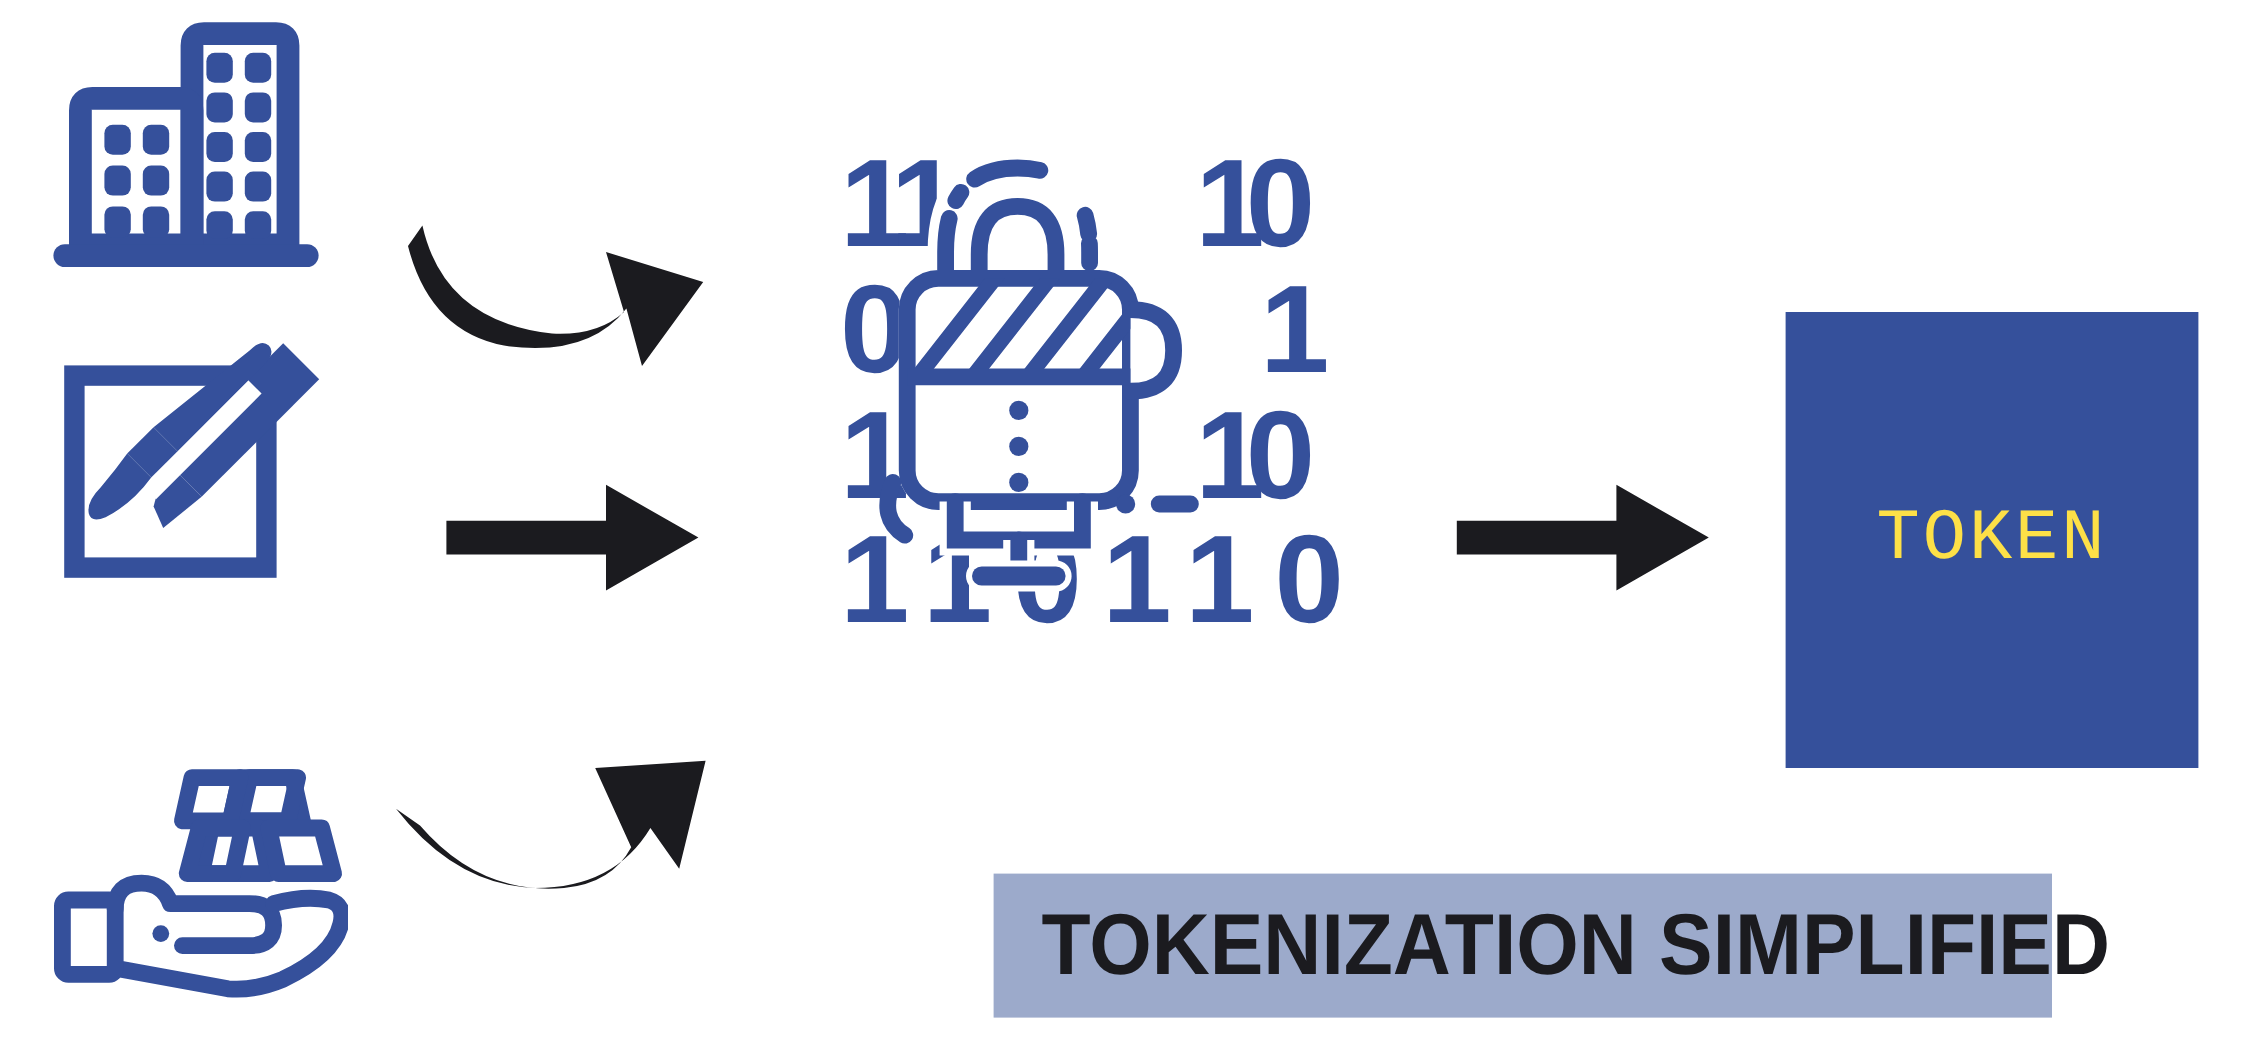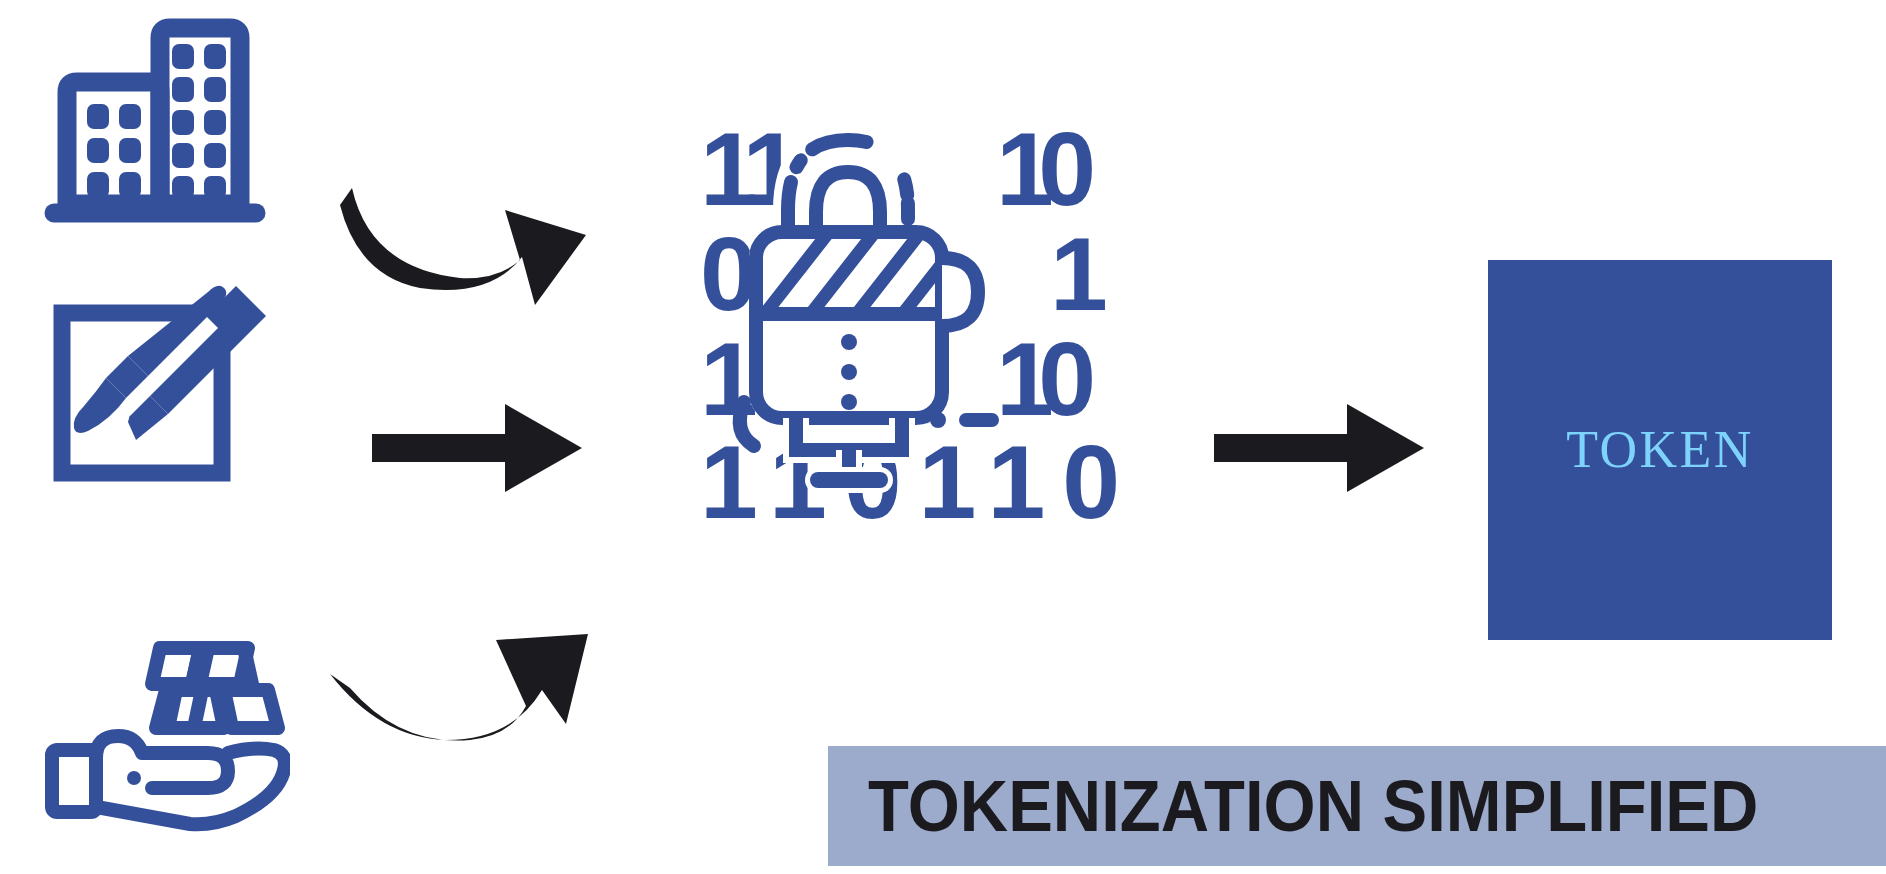--- a/index.html
+++ b/index.html
@@ -39,39 +39,38 @@
     position: absolute;
     left: 1488px;
     top: 260px;
     width: 344px;
     height: 380px;
     display: flex;
     align-items: center;
     justify-content: center;
   }
   #token-label {
-    color: #7dd3fc;
-    font-family: Liberation Serif, serif;
-    font-size: 52px;
+    color: #fde047;
+    font-family: Liberation Mono, monospace;
+    font-size: 60px;
     font-weight: 400;
     letter-spacing: 2.5px;
     line-height: 1;
     white-space: nowrap;
   }
 
   
   #caption-banner {
     position: absolute;
     left: 828px;
     top: 728px;
-    width: 1058px;
+    width: 882px;
     height: 120px;
     display: flex;
     align-items: center;
-    margin-top: 18px;
   }
   #caption-text {
     font-family: "Liberation Sans Narrow", "Liberation Sans", sans-serif;
     font-size: 72px;
     font-weight: bold;
     color: #1b1b1f;
     letter-spacing: 0px;
     white-space: nowrap;
     margin-left: 40px;
     transform: scaleX(0.93);

